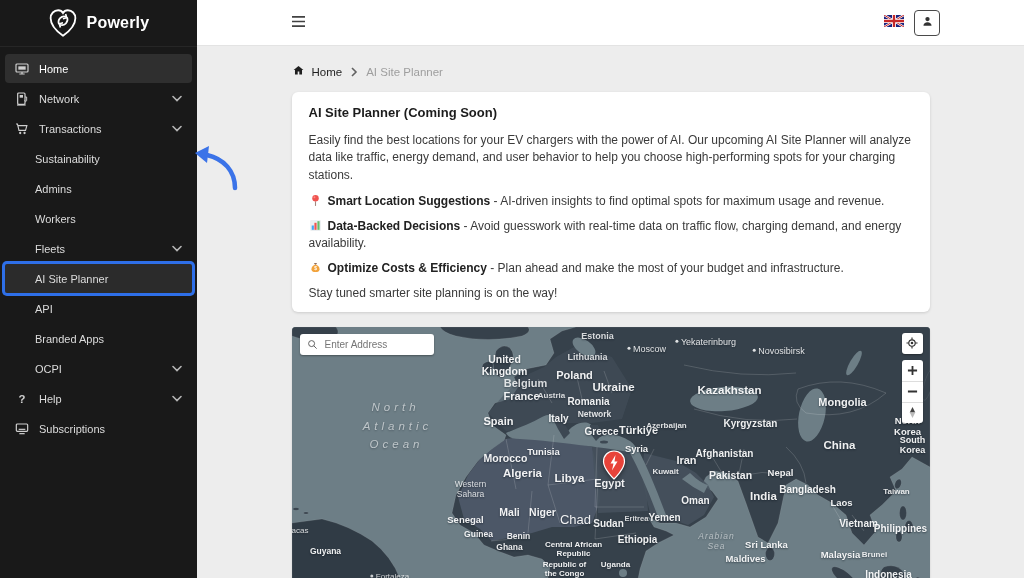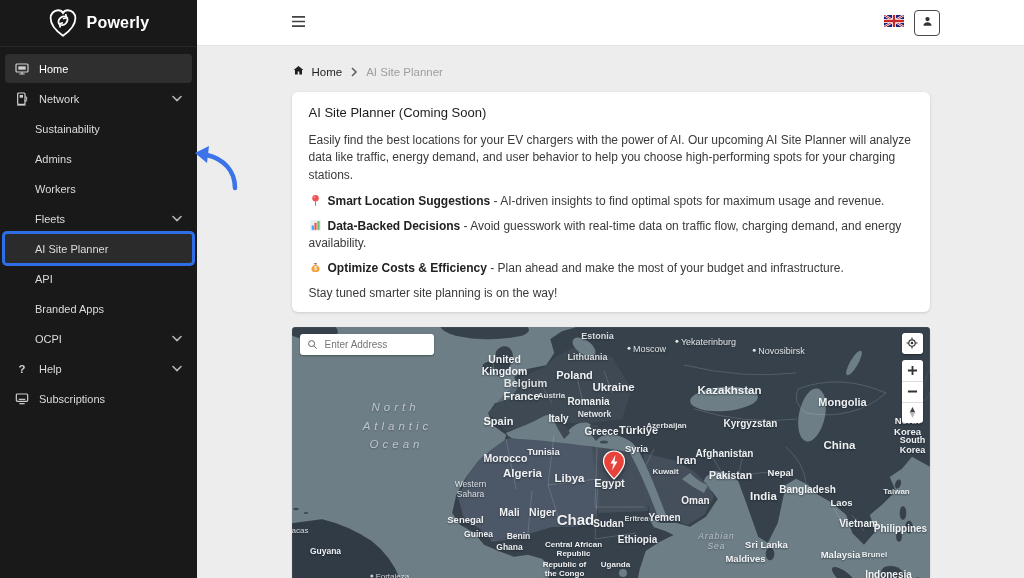--- a/index.html
+++ b/index.html
@@ -32,21 +32,21 @@
   .flag-btn { background:none; border:none; padding:0; cursor:pointer; display:flex; }
   .user-btn { width:26px; height:26px; background:#fff; border:1.5px solid #4a4a4a; border-radius:4px; display:flex; align-items:center; justify-content:center; cursor:pointer; }
 
   
   .crumb-row { width:638px; margin:0 auto; padding:18px 0 13px; display:flex; align-items:center; gap:8px; font-size:11.5px; }
   .crumb-home { display:flex; align-items:center; gap:7px; color:#1f1f1f; font-weight:500; cursor:pointer; }
   .crumb-current { color:#9e9e9e; }
 
   
   .card { width:638px; margin:0 auto; background:#fff; border-radius:6px; box-shadow:0 1px 3px rgba(0,0,0,.14); padding:13px 17px 12px; }
-  .card-title { font-size:13px; font-weight:normal; color:#1c1c1c; }
+  .card-title { font-size:13px; font-weight:bold; color:#1c1c1c; }
   .card-intro { margin-top:12px; font-size:12px; color:#3a3a3a; line-height:1.45; }
   .bullet { margin-top:9px; font-size:12px; color:#3a3a3a; line-height:1.35; }
   .bullet b { color:#222; }
   .b-icon { display:inline-block; width:13px; height:13px; margin-right:6px; vertical-align:-2px; }
   .card-outro { margin-top:10px; font-size:12px; color:#3a3a3a; }
 
   
   .map { position:relative; width:638px; height:283px; margin:15px auto 0; border-radius:4px; overflow:hidden; background:#6d7e86; box-shadow:0 1px 2px rgba(0,0,0,.15); }
   .map svg.map-art { position:absolute; left:0; top:0; }
   .map-labels { position:absolute; inset:0; overflow:hidden; pointer-events:none; }
@@ -94,20 +94,35 @@
         <div class="side-item">
           <span class="si-icon">
             <svg viewBox="0 0 24 24">
               <rect x="5.5" y="3" width="11" height="17" rx="1.5" fill="none" stroke="currentColor" stroke-width="1.8"></rect>
               <rect x="8.5" y="6" width="5" height="4" fill="currentColor"></rect>
               <path d="M16.5 9 h2.5 v5 a1.5 1.5 0 0 1 -3 0" fill="none" stroke="currentColor" stroke-width="1.4"></path>
               <path d="M4.5 21 h13" stroke="currentColor" stroke-width="1.8"></path>
             </svg>
           </span>
           <span class="si-label">Network</span>
+          <span class="si-chev">
+            <svg width="10" height="7" viewBox="0 0 10 7">
+              <path d="M1 1.5 L5 5.5 L9 1.5" fill="none" stroke="currentColor" stroke-width="1.6" stroke-linecap="round"></path>
+            </svg>
+          </span>
+        </div>
+        <div class="side-item">
+          <span class="si-icon">
+            <svg viewBox="0 0 24 24">
+              <path d="M3 4.5 h2.2 l2.3 9.5 h9.8 l2 -7 H6.3" fill="none" stroke="currentColor" stroke-width="1.7"></path>
+              <circle cx="9.3" cy="18" r="1.7" fill="currentColor"></circle>
+              <circle cx="15.8" cy="18" r="1.7" fill="currentColor"></circle>
+            </svg>
+          </span>
+          <span class="si-label">Transactions</span>
           <span class="si-chev">
             <svg width="10" height="7" viewBox="0 0 10 7">
               <path d="M1 1.5 L5 5.5 L9 1.5" fill="none" stroke="currentColor" stroke-width="1.6" stroke-linecap="round"></path>
             </svg>
           </span>
         </div>
         <div class="side-item sub">
           <span class="si-label">Sustainability</span>
         </div>
         <div class="side-item sub">
@@ -341,21 +356,21 @@
           <div class="map-label" style="left: 345px; top: 122px; font-size: 9.5px; font-weight: 600; opacity: 0.92;">Syria</div>
           <div class="map-label" style="left: 395px; top: 133px; font-size: 11px; font-weight: 600; opacity: 0.92;">Iran</div>
           <div class="map-label" style="left: 433px; top: 127px; font-size: 10px; font-weight: 600; opacity: 0.92;">Afghanistan</div>
           <div class="map-label" style="left: 374px; top: 145px; font-size: 8px; font-weight: 600; opacity: 0.85;">Kuwait</div>
           <div class="map-label" style="left: 439px; top: 148px; font-size: 10.5px; font-weight: 600; opacity: 0.92;">Pakistan</div>
           <div class="map-label" style="left: 489px; top: 146px; font-size: 9.5px; font-weight: 600; opacity: 0.92;">Nepal</div>
           <div class="map-label" style="left: 318px; top: 156px; font-size: 11px; font-weight: 600; opacity: 0.92;">Egypt</div>
           <div class="map-label" style="left: 404px; top: 174px; font-size: 10px; font-weight: 600; opacity: 0.92;">Oman</div>
           <div class="map-label" style="left: 218px; top: 185px; font-size: 10.5px; font-weight: 600; opacity: 0.92;">Mali</div>
           <div class="map-label" style="left: 251px; top: 185px; font-size: 10.5px; font-weight: 600; opacity: 0.92;">Niger</div>
-          <div class="map-label" style="left: 284px; top: 193px; font-size: 15px; font-weight: 700; opacity: 0.92;">Chad</div>
+          <div class="map-label" style="left: 284px; top: 193px; font-size: 13px; font-weight: 400; opacity: 0.92;">Chad</div>
           <div class="map-label" style="left: 317px; top: 197px; font-size: 10px; font-weight: 600; opacity: 0.92;">Sudan</div>
           <div class="map-label" style="left: 345px; top: 192px; font-size: 7.5px; font-weight: 600; opacity: 0.8;">Eritrea</div>
           <div class="map-label" style="left: 373px; top: 191px; font-size: 10px; font-weight: 600; opacity: 0.92;">Yemen</div>
           <div class="map-label" style="left: 425px; top: 194px; font-size: 8.5px; font-weight: 400; font-style: italic; letter-spacing: 1px; opacity: 0.5; margin-top: 21px;">Arabian
 Sea</div>
           <div class="map-label" style="left: 472px; top: 170px; font-size: 11.5px; font-weight: 600; opacity: 0.92;">India</div>
           <div class="map-label" style="left: 510px; top: 163px; font-size: 10px; font-weight: 600; opacity: 0.92; padding-left: 12px;">Bangladesh</div>
           <div class="map-label" style="left: 550px; top: 176px; font-size: 9.5px; font-weight: 600; opacity: 0.92;">Laos</div>
           <div class="map-label" style="left: 567px; top: 197px; font-size: 10px; font-weight: 600; opacity: 0.92;">Vietnam</div>
           <div class="map-label" style="left: 605px; top: 165px; font-size: 8px; font-weight: 600; opacity: 0.85;">Taiwan</div>

